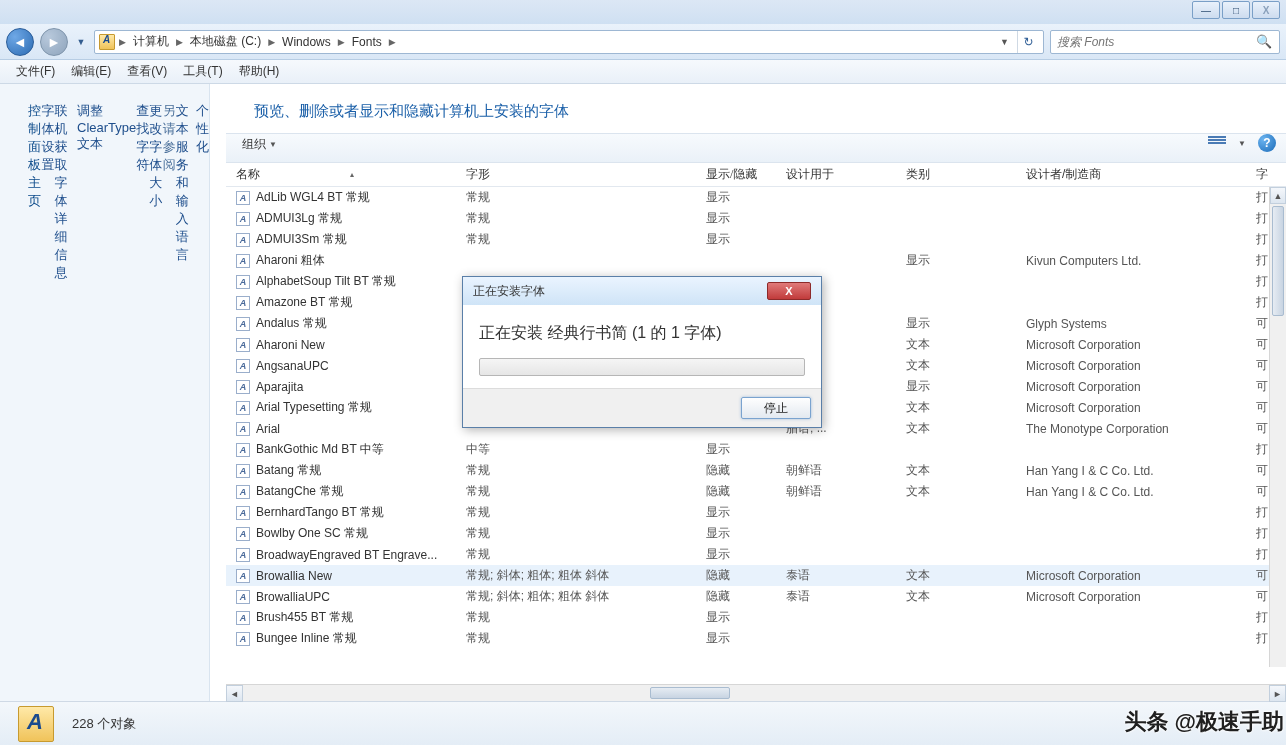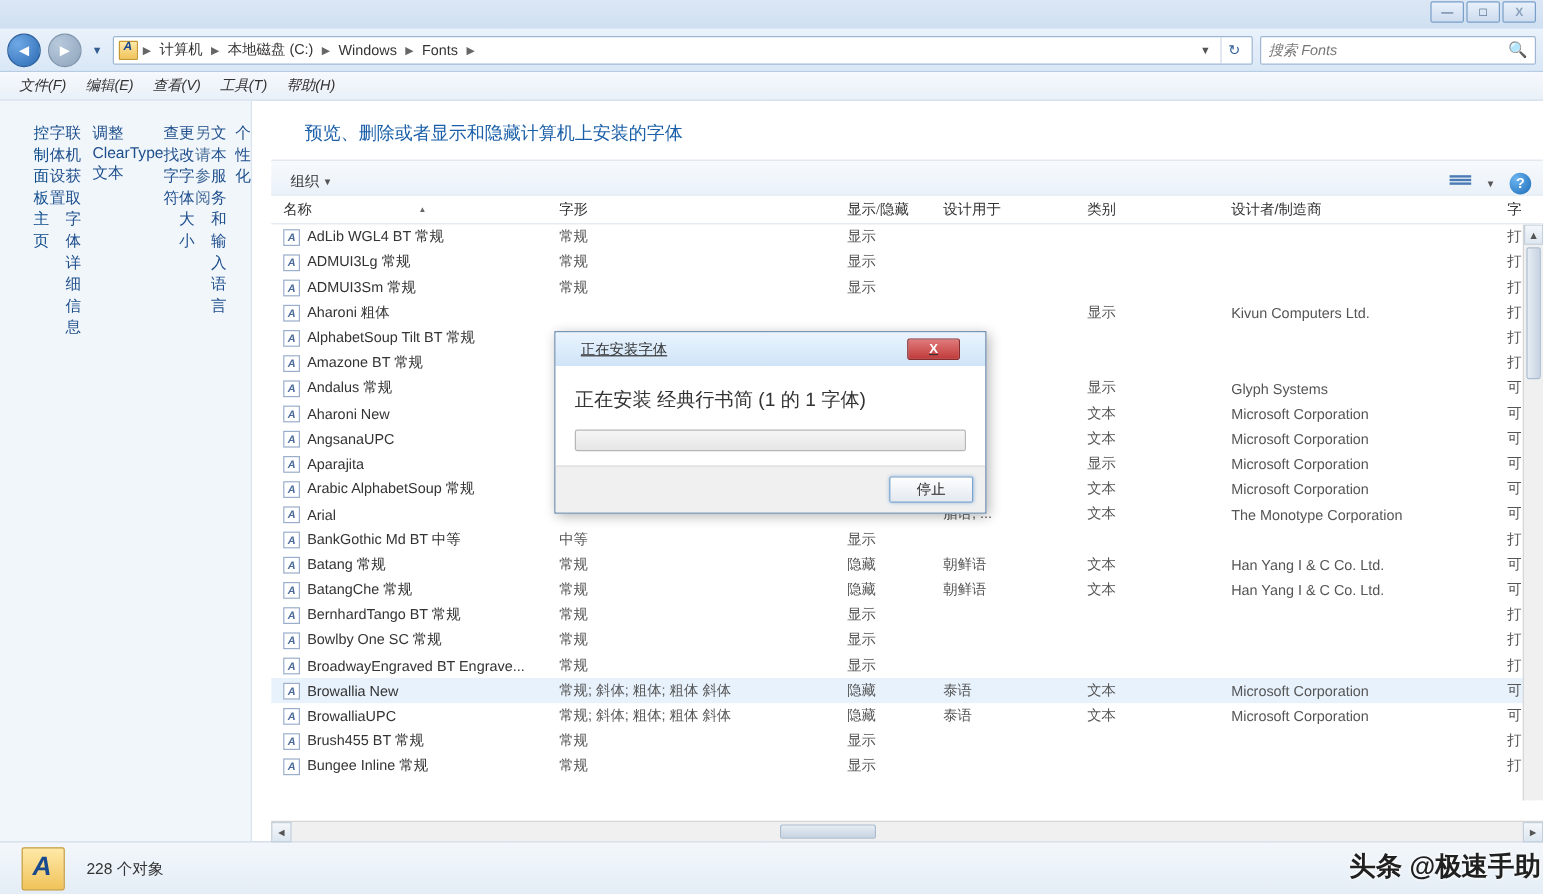--- a/index.html
+++ b/index.html
@@ -22,34 +22,34 @@
 .addr-icon::after{content:"A"; position:absolute; left:3px; top:-1px; font-size:10px; font-weight:bold; color:#1a4a8e; font-style:italic;}
 .crumb{ font-size:12px; color:#333; padding:0 3px;}
 .crumb-sep{ font-size:9px; color:#666;}
 .addr-dd{ margin-left:auto; font-size:9px; color:#555; padding:0 4px;}
 .addr-refresh{ width:22px; height:22px; border-left:1px solid #cfd9e4; display:flex; align-items:center; justify-content:center; font-size:12px; color:#2f5e96;}
 .search-box{ width:230px; height:24px; background:#fff; border:1px solid #9db7d3; border-radius:2px; display:flex; align-items:center; padding:0 6px;}
 .search-box input{ border:none; outline:none; flex:1; font-size:12px; color:#888; font-style:italic; background:transparent;}
 .search-icon{ color:#3a6fa8; font-size:13px;}
 
 
-.menubar{ height:24px; background:linear-gradient(#f6f9fd,#e9f0f8); border-bottom:1px solid #cdd9e6; display:flex; align-items:center; padding-left:10px; gap:4px;font-style:italic;}
+.menubar{ height:24px; background:linear-gradient(#f6f9fd,#e9f0f8); border-bottom:1px solid #cdd9e6; display:flex; align-items:center; padding-left:10px; gap:4px;}
 .menu-item{ font-size:12px; color:#333; padding:2px 6px;}
 
 
 .content{ display:flex; height:calc(745px - 24px - 36px - 24px - 44px); background:#fff;}
 .sidebar{ width:210px; background:#f1f6fb; border-right:1px solid #d9e4ef; padding:18px 0 10px 28px; display:flex; flex-direction:row; font-size:13px; color:#1e4e8c;}
 .sidebar .side-title{ color:#0b4a8a; margin-bottom:14px;}
 .side-link{ color:#1e4e8c; margin-bottom:10px; cursor:pointer;}
 .side-spacer{ flex:1;}
 .side-sub{ color:#4a6f9a; margin-bottom:8px;}
 
 .main{ flex:1; display:flex; flex-direction:column; position:relative;margin-left:16px;}
 .heading{ color:#1a5fa8; font-size:15px; padding:18px 0 12px 28px;}
-.toolbar{ height:30px; background:linear-gradient(#f7fafd,#eaf1f8); border-top:1px solid #dbe4ee; border-bottom:1px solid #dbe4ee; display:flex; align-items:flex-end; padding:0 10px;}
+.toolbar{ height:30px; background:linear-gradient(#f7fafd,#eaf1f8); border-top:1px solid #dbe4ee; border-bottom:1px solid #dbe4ee; display:flex; align-items:flex-start; padding:0 10px;}
 .tb-btn{ font-size:12px; color:#333; padding:2px 6px; display:flex; align-items:center; gap:3px;}
 .tb-dd{ font-size:8px; color:#555;}
 .tb-right{ margin-left:auto; display:flex; align-items:center; gap:12px;}
 .tb-view{ width:18px; height:14px; display:flex; flex-direction:column; gap:1px;}
 .tb-view span{ height:2px; background:#4a7bb5;}
 .help-icon{ width:18px; height:18px; border-radius:50%; background:radial-gradient(circle at 30% 30%,#6bb4f0,#1b6bb8); color:#fff; font-size:12px; font-weight:bold; display:flex; align-items:center; justify-content:center;}
 
 
 .cols{ height:24px; border-bottom:1px solid #e2e8ef; display:flex; align-items:center; font-size:12px; color:#333; padding-left:10px;}
 .col-name{ width:230px; display:flex; align-items:center; gap:90px;}
@@ -87,21 +87,21 @@
 
 
 .statusbar{ height:44px; background:linear-gradient(#f3f7fb,#e4edf6); border-top:1px solid #cfd9e5; display:flex; align-items:center; padding-left:18px; gap:18px;}
 .status-icon{ width:36px; height:36px; background:linear-gradient(#ffe9a8,#f0c35a); border:1px solid #c79a2f; border-radius:2px; position:relative;}
 .status-icon::after{content:"A"; position:absolute; left:8px; top:2px; font-size:22px; font-weight:bold; color:#1a4a8e; font-style:italic;}
 .status-text{ font-size:13px; color:#333;}
 .watermark{ position:absolute; right:2px; bottom:8px; font-size:22px; font-weight:bold; color:#202020; text-shadow:0 0 3px #fff,0 0 3px #fff;}
 
 
 .dialog-overlay{ position:absolute; left:462px; top:276px; width:360px; background:#f0f0f0; border:1px solid #5a7fa8; box-shadow:2px 2px 10px rgba(0,0,0,.3);}
-.dlg-title{ height:28px; background:linear-gradient(#eaf4ff,#cfe4f7); display:flex; align-items:center; padding:0 21px; font-size:12px; color:#333;text-decoration:underline;}
+.dlg-title{ height:28px; background:linear-gradient(#eaf4ff,#cfe4f7); display:flex; align-items:center; padding:0 10px; font-size:12px; color:#333;}
 .dlg-close{ margin-left:auto; width:44px; height:18px; background:linear-gradient(#e07a7a,#c13b3b); border:1px solid #8d2a2a; border-radius:2px; display:flex; align-items:center; justify-content:center; color:#fff; font-size:11px; font-weight:bold;}
 .dlg-body{ padding:18px 16px 12px; background:#fff; font-size:16px; color:#333;}
 .dlg-progress{ margin-top:14px; height:18px; border:1px solid #b6b6b6; background:linear-gradient(#f5f5f5,#e6e6e6); border-radius:2px;}
 .dlg-footer{ padding:8px 10px; display:flex; justify-content:flex-end; background:#f0f0f0; border-top:1px solid #dcdcdc;}
 .dlg-btn{ min-width:70px; height:22px; background:linear-gradient(#fefefe,#e3e9f0); border:1px solid #7aa3cf; border-radius:2px; font-size:12px; color:#222; display:flex; align-items:center; justify-content:center; box-shadow:0 0 3px rgba(80,140,200,.5);}
 </style>
 </head>
 <body>
 
 <div class="window-titlebar">
@@ -310,21 +310,21 @@
           <div class="cell-style"></div>
           <div class="cell-show"></div>
           <div class="cell-designfor"></div>
           <div class="cell-category">显示</div>
           <div class="cell-designer">Microsoft Corporation</div>
           <div class="cell-ext">可</div>
         </div>
         <div class="row">
           <div class="cell-name">
             <span class="font-icon">A</span>
-            <span>Arabic AlphabetSoup 常规</span>
+            <span>Arial Typesetting 常规</span>
           </div>
           <div class="cell-style"></div>
           <div class="cell-show"></div>
           <div class="cell-designfor"></div>
           <div class="cell-category">文本</div>
           <div class="cell-designer">Microsoft Corporation</div>
           <div class="cell-ext">可</div>
         </div>
         <div class="row">
           <div class="cell-name">

